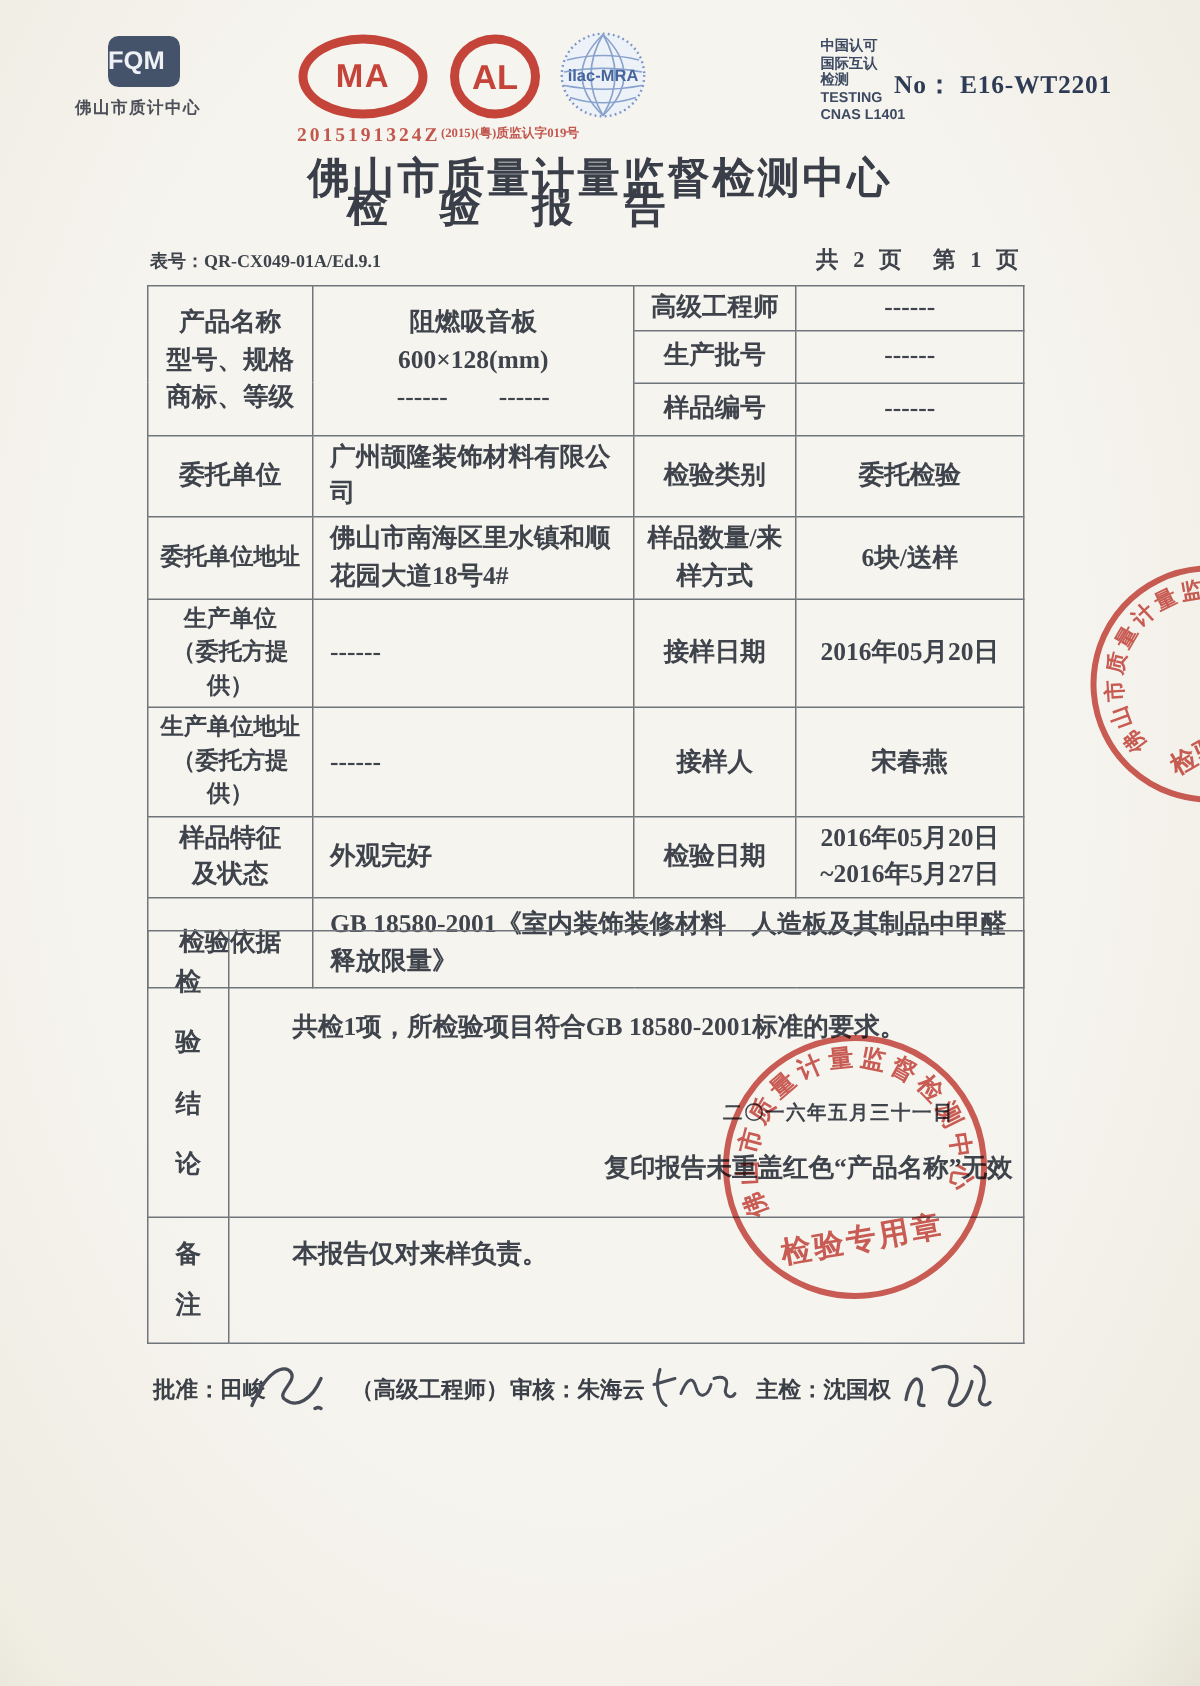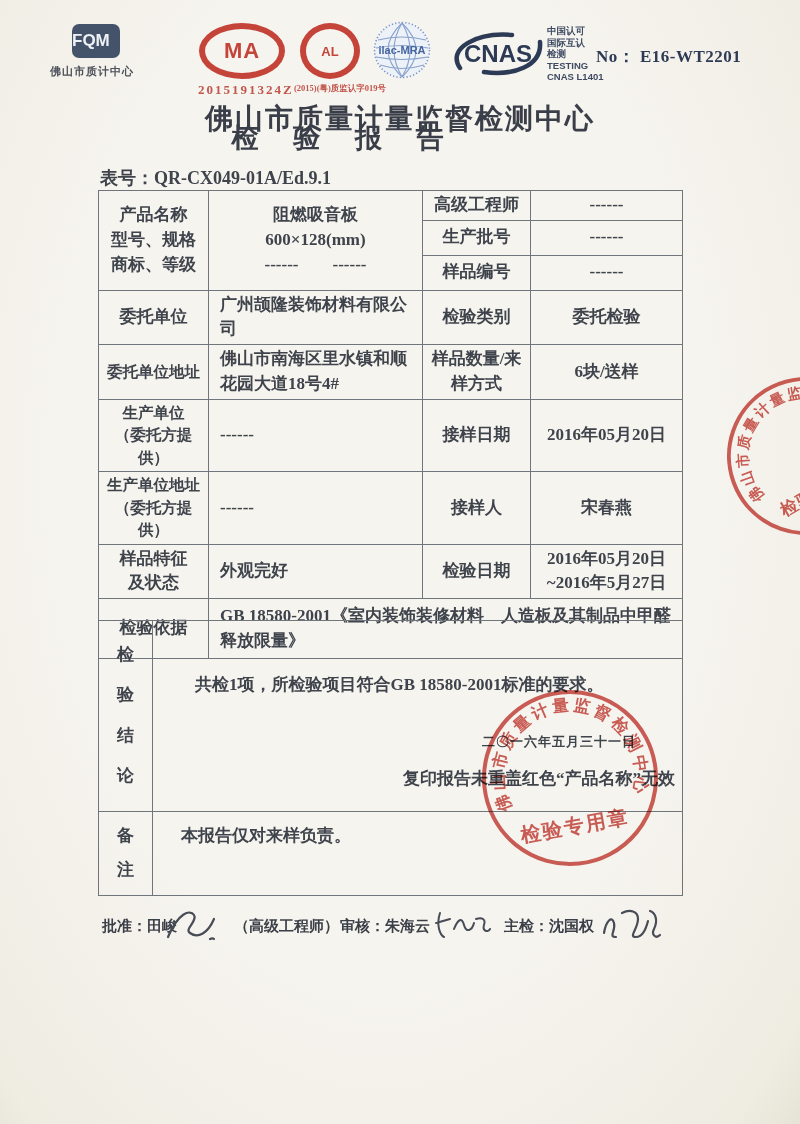--- a/index.html
+++ b/index.html
@@ -20,49 +20,49 @@
     display:flex;align-items:center;justify-content:flex-start;}
   .fqm-name{left:36px;top:64px;width:112px;text-align:center;font-size:11px;font-weight:bold;color:#4c5058;letter-spacing:1px;}
   .cma-wrap{left:198px;top:23px;width:88px;text-align:center;}
   .cma-oval{width:74px;height:44px;margin:0 auto;border:6px solid #c5443a;border-radius:50%;
     display:flex;align-items:center;justify-content:center;
     color:#c5443a;font-family:"Liberation Sans",sans-serif;font-weight:bold;font-size:22px;letter-spacing:1px;}
   .cma-cert{margin-top:3px;color:#c2574d;font-size:13px;font-weight:bold;letter-spacing:2px;}
   .cal-wrap{left:294px;top:23px;width:72px;text-align:center;}
   .cal-oval{width:48px;height:44px;margin:0 auto;border:6px solid #c5443a;border-radius:50%;
     display:flex;align-items:center;justify-content:center;
-    color:#c5443a;font-family:"Liberation Sans",sans-serif;font-weight:bold;font-size:13px;}
+    color:#c5443a;font-family:"Liberation Sans",sans-serif;font-weight:bold;font-size:23px;}
   .cal-cert{margin-top:4px;color:#c2574d;font-size:8.5px;font-weight:bold;white-space:nowrap;}
   .ilac-wrap{left:372px;top:20px;}
   .cnas-wrap{left:450px;top:30px;}
   .cnas-lines{left:547px;top:25px;font-size:9.5px;line-height:11.5px;font-weight:bold;color:#3e4a62;
     font-family:"Liberation Sans",sans-serif;}
   .report-no{left:596px;top:45px;font-size:17px;font-weight:bold;color:#2e3b54;letter-spacing:0.5px;}
   
   .title-org{left:0;top:100px;width:800px;text-align:center;font-size:28px;font-weight:bold;
     letter-spacing:2px;color:#393e48;}
   .title-doc{left:0;top:120px;width:689px;text-align:center;font-size:27px;font-weight:bold;
     letter-spacing:14px;color:#393e48;}
-  .form-no{left:100px;top:166px;font-size:18px;font-weight:bold;}
+  .form-no{left:100px;top:166px;font-size:12px;font-weight:bold;}
   .page-no{left:0;top:164px;width:682px;text-align:right;font-size:15px;font-weight:bold;letter-spacing:3px;}
   
   table{border-collapse:collapse;table-layout:fixed;}
   td{border:1.6px solid #70757b;font-size:17px;font-weight:bold;color:#3f444c;
      text-align:center;vertical-align:middle;padding:2px 6px;box-sizing:border-box;line-height:1.45;}
   #tbl-main{left:98px;top:190px;width:584px;}
   #tbl-bottom{left:98px;top:620px;width:584px;}
   td.v-left{text-align:left;padding-left:11px;}
   td.small{font-size:15.5px;}
   .concl-cell{position:relative;padding:0;}
   .concl-text{position:absolute;left:42px;top:52px;font-size:17px;font-weight:bold;text-align:right;}
   .concl-date{position:absolute;right:46px;top:112px;font-size:13px;font-weight:bold;letter-spacing:1px;}
   .concl-note{position:absolute;right:7px;top:146px;font-size:17px;font-weight:bold;}
   .vlabel{display:flex;flex-direction:column;align-items:center;justify-content:space-around;height:100%;}
   .vlabel span{display:block;}
-  .remark-cell{text-align:left;vertical-align:top;padding-top:12px;padding-left:28px;}
+  .remark-cell{text-align:left;vertical-align:top;padding-top:12px;padding-left:42px;}
   
   .sig-row{left:102px;top:903px;width:640px;height:50px;font-size:15px;font-weight:bold;color:#3b3f47;}
   .sig-row .t{position:absolute;top:14px;white-space:nowrap;}
   .sig-row svg{position:absolute;}
   
   .stamp{mix-blend-mode:multiply;opacity:0.88;}
   #stamp-mid{left:470px;top:678px;transform:rotate(-6deg);}
   #stamp-edge{left:706px;top:356px;transform:rotate(-26deg);}
 </style>
 </head>
@@ -100,43 +100,37 @@
           <path d="M8 45 Q30 52 52 45"></path>
         <path d="M30 3 Q14 30 30 57"></path>
           <path d="M30 3 Q46 30 30 57"></path>
         <path d="M30 3 Q2 30 30 57"></path>
           <path d="M30 3 Q58 30 30 57"></path>
       </g>
       <text x="30" y="34" text-anchor="middle" font-family="Liberation Sans,sans-serif" font-size="11" font-weight="bold" fill="#44659e">ilac-MRA</text>
     </svg>
   </div>
 
-  <div class="abs cnas-wrap">
-    <svg width="96" height="46" viewBox="0 0 96 46">
-      <path d="M10 38 C -4 18, 28 2, 62 5" fill="none" stroke="#2c3a55" stroke-width="4.5" stroke-linecap="round"></path>
-      <path d="M34 42 C 64 46, 92 36, 90 12" fill="none" stroke="#2c3a55" stroke-width="4.5" stroke-linecap="round"></path>
-      <text x="48" y="32" text-anchor="middle" font-family="Liberation Sans,sans-serif" font-size="24" font-weight="bold" fill="#2c3a55">CNAS</text>
-    </svg>
-  </div>
   <div class="abs cnas-lines">
     <div>中国认可</div>
     <div>国际互认</div>
     <div>检测</div>
     <div>TESTING</div>
     <div>CNAS L1401</div>
   </div>
 
   <div class="abs report-no">
     <span>No：</span>
     <span>E16-WT2201</span>
   </div>
 
   <div class="abs title-org">佛山市质量计量监督检测中心</div>
   <div class="abs title-doc">检 验 报 告</div>
   <div class="abs form-no">表号：QR-CX049-01A/Ed.9.1</div>
+  <div class="abs page-no">共 2 页　第 1 页</div>
 
   <table id="tbl-main" class="abs">
     <colgroup>
         <col style="width:110px">
         <col style="width:214px">
         <col style="width:108px">
         <col style="width:152px">
       </colgroup>
     <tbody>
         <tr>

